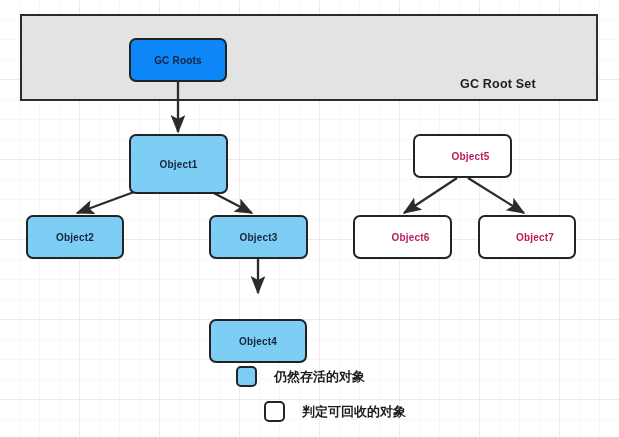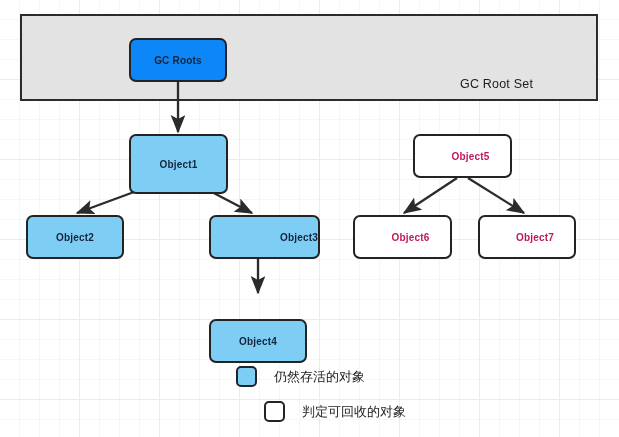--- a/index.html
+++ b/index.html
@@ -32,21 +32,21 @@
   }
   .panel {
     position: absolute;
     box-sizing: border-box;
     background: #e3e3e3;
     border: 2px solid #2b2b2b;
   }
   .panel-label {
     position: absolute;
     font-size: 12.5px;
-    font-weight: normal;
+    font-weight: bold;
     color: #1d1d1d;
     letter-spacing: .2px;
     white-space: nowrap;
   }
   .node {
     position: absolute;
     box-sizing: border-box;
     display: flex;
     align-items: center;
     justify-content: center;
@@ -85,21 +85,21 @@
     box-sizing: border-box;
     border: 2px solid #232323;
     border-radius: 5px;
     flex: 0 0 auto;
   }
   .swatch.alive { background: #7ecdf5; }
   .swatch.dead  { background: #ffffff; }
   .legend-text {
     margin-left: 17px;
     font-size: 13px;
-    font-weight: normal;
+    font-weight: bold;
     color: #1d1d1d;
     white-space: nowrap;
     font-family: "DejaVu Sans", "Liberation Sans", sans-serif;
   }
 </style>
 </head>
 <body>
 
 <div id="canvas">
 
@@ -125,21 +125,21 @@
   <div id="node-layer">
       <div class="node root" style="left: 129px; top: 38px; width: 98px; height: 44px;">
         <span>GC Roots</span>
       </div>
       <div class="node alive" style="left: 129px; top: 134px; width: 99px; height: 60px;">
         <span>Object1</span>
       </div>
       <div class="node alive" style="left: 26px; top: 215px; width: 98px; height: 44px;">
         <span>Object2</span>
       </div>
-      <div class="node alive" style="left: 209px; top: 215px; width: 111px; height: 44px; justify-content: flex-end;">
+      <div class="node alive" style="left: 209px; top: 215px; width: 99px; height: 44px;">
         <span>Object3</span>
       </div>
       <div class="node alive" style="left: 209px; top: 295px; width: 98px; height: 44px; margin-top: 24px;">
         <span>Object4</span>
       </div>
       <div class="node dead" style="left: 413px; top: 134px; width: 99px; height: 44px;">
         <span>Object5</span>
       </div>
       <div class="node dead" style="left: 353px; top: 215px; width: 99px; height: 44px;">
         <span>Object6</span>

